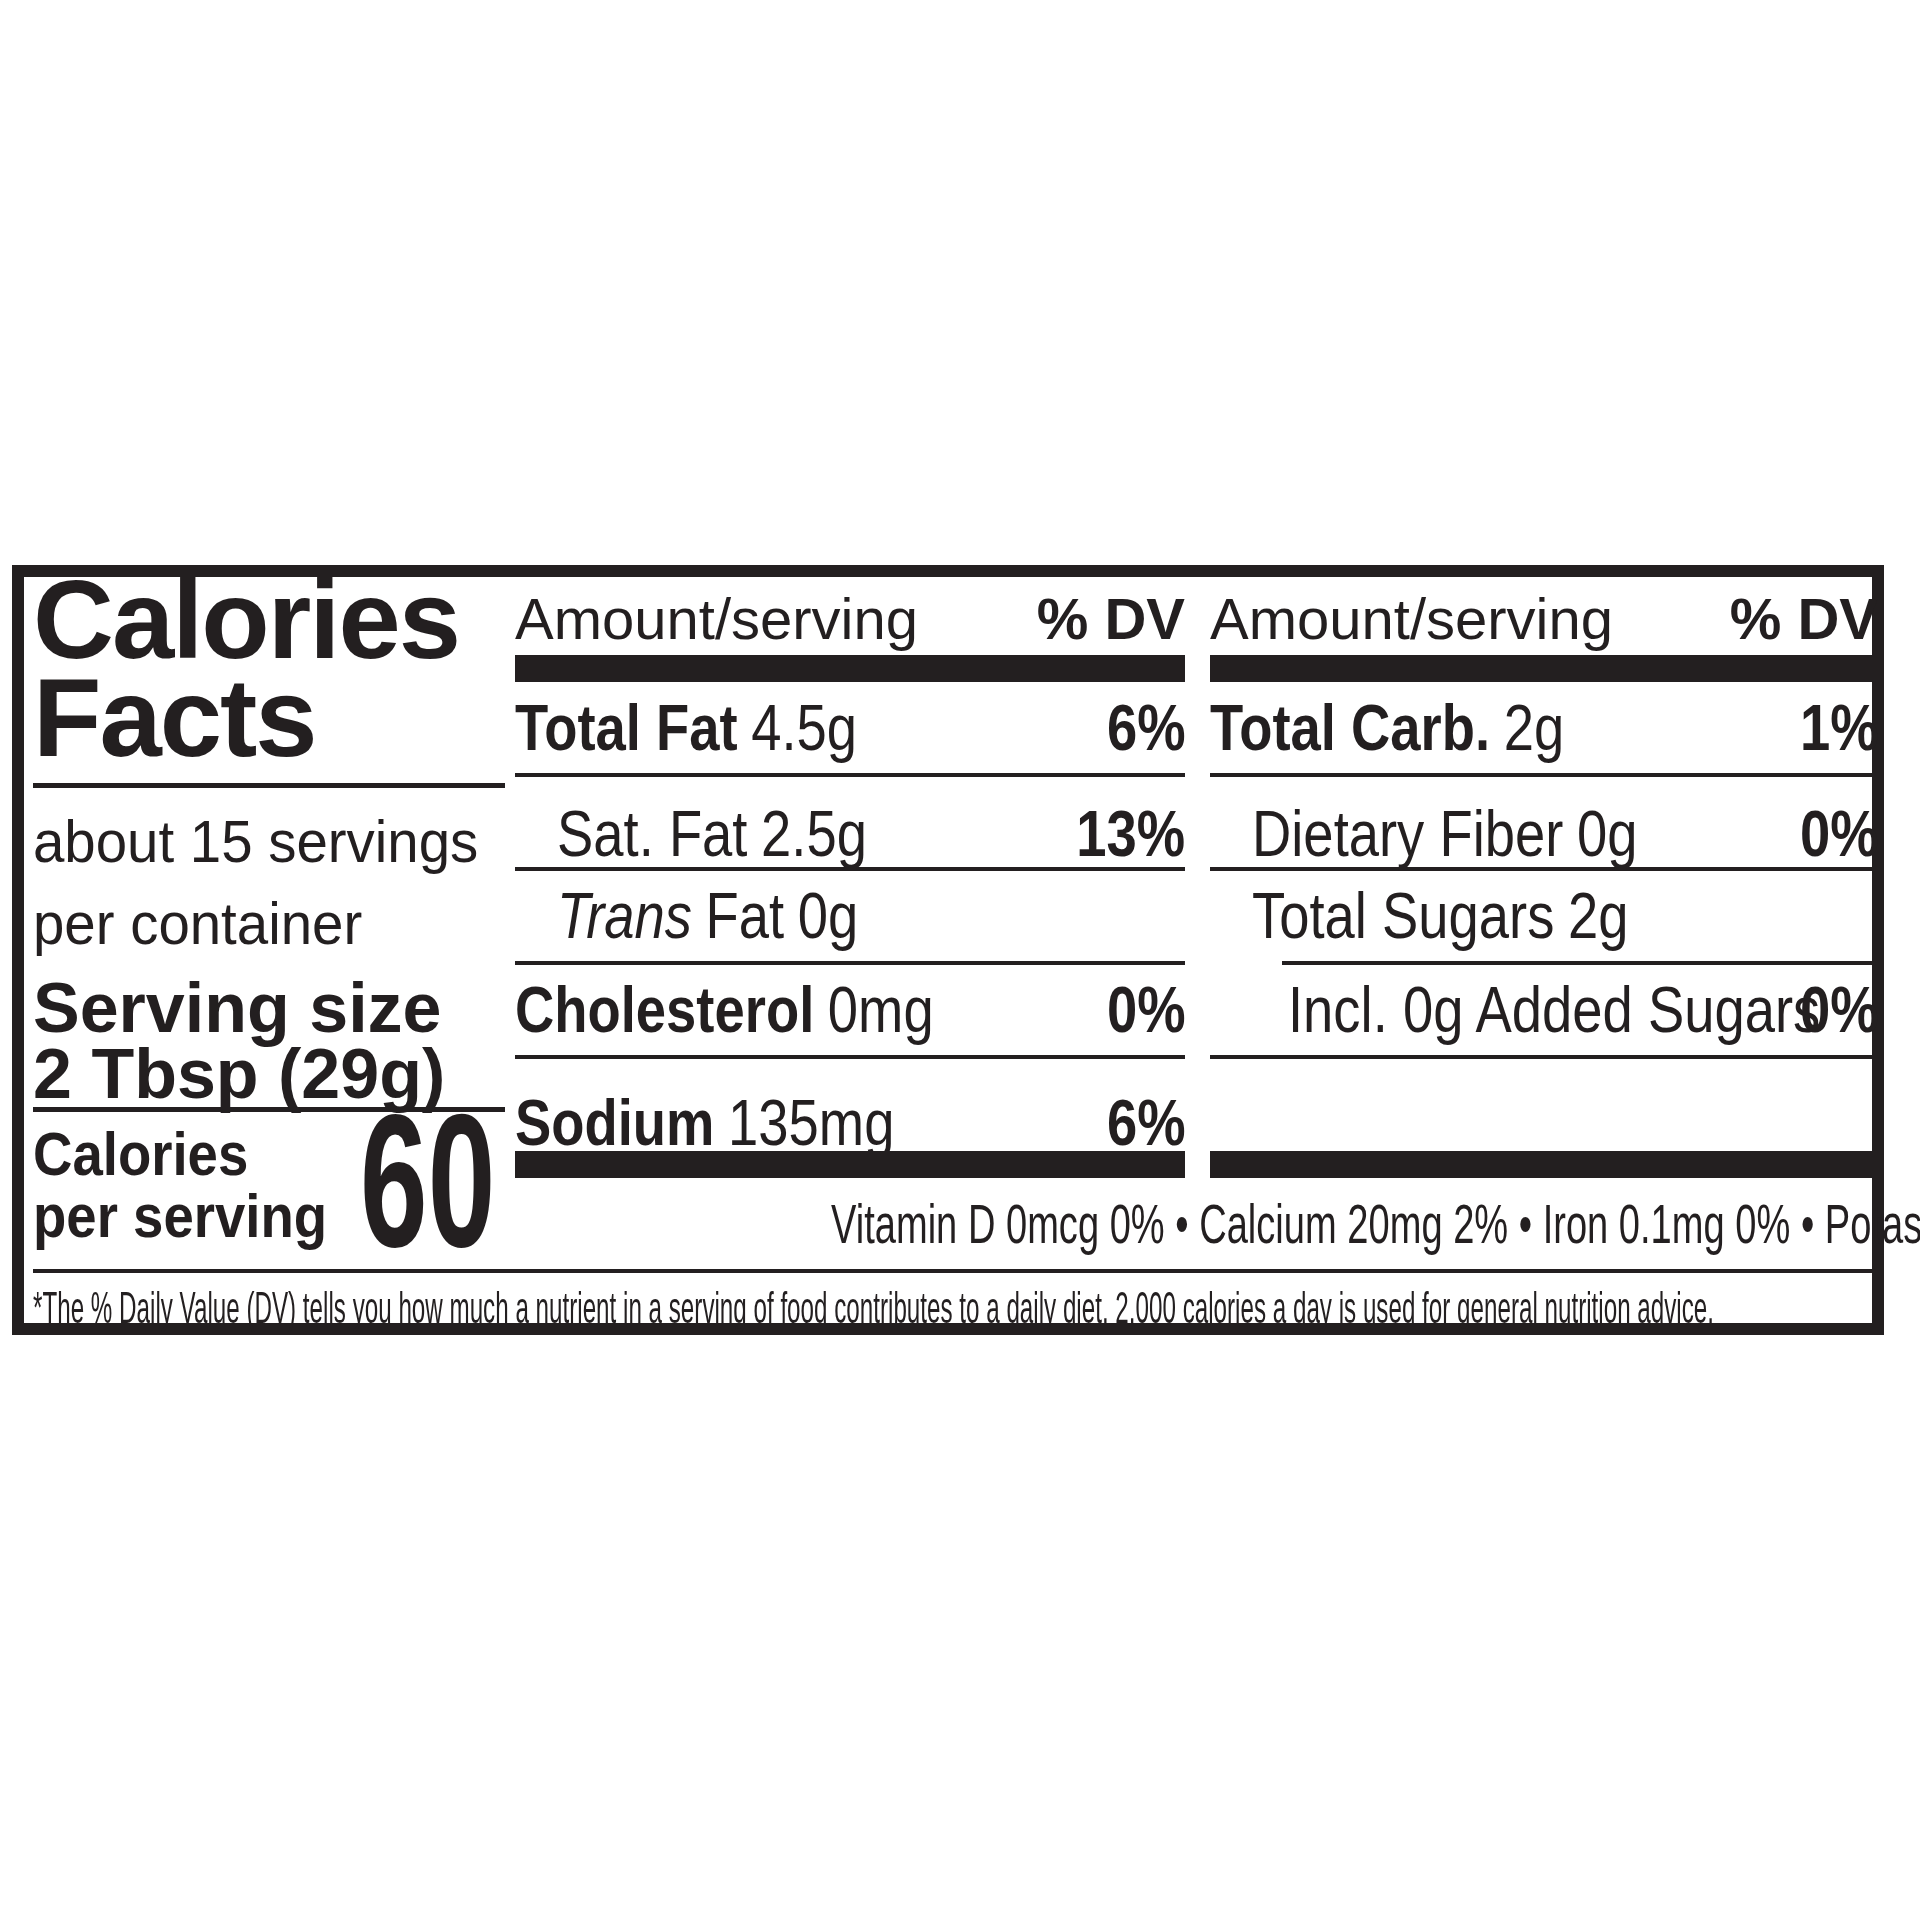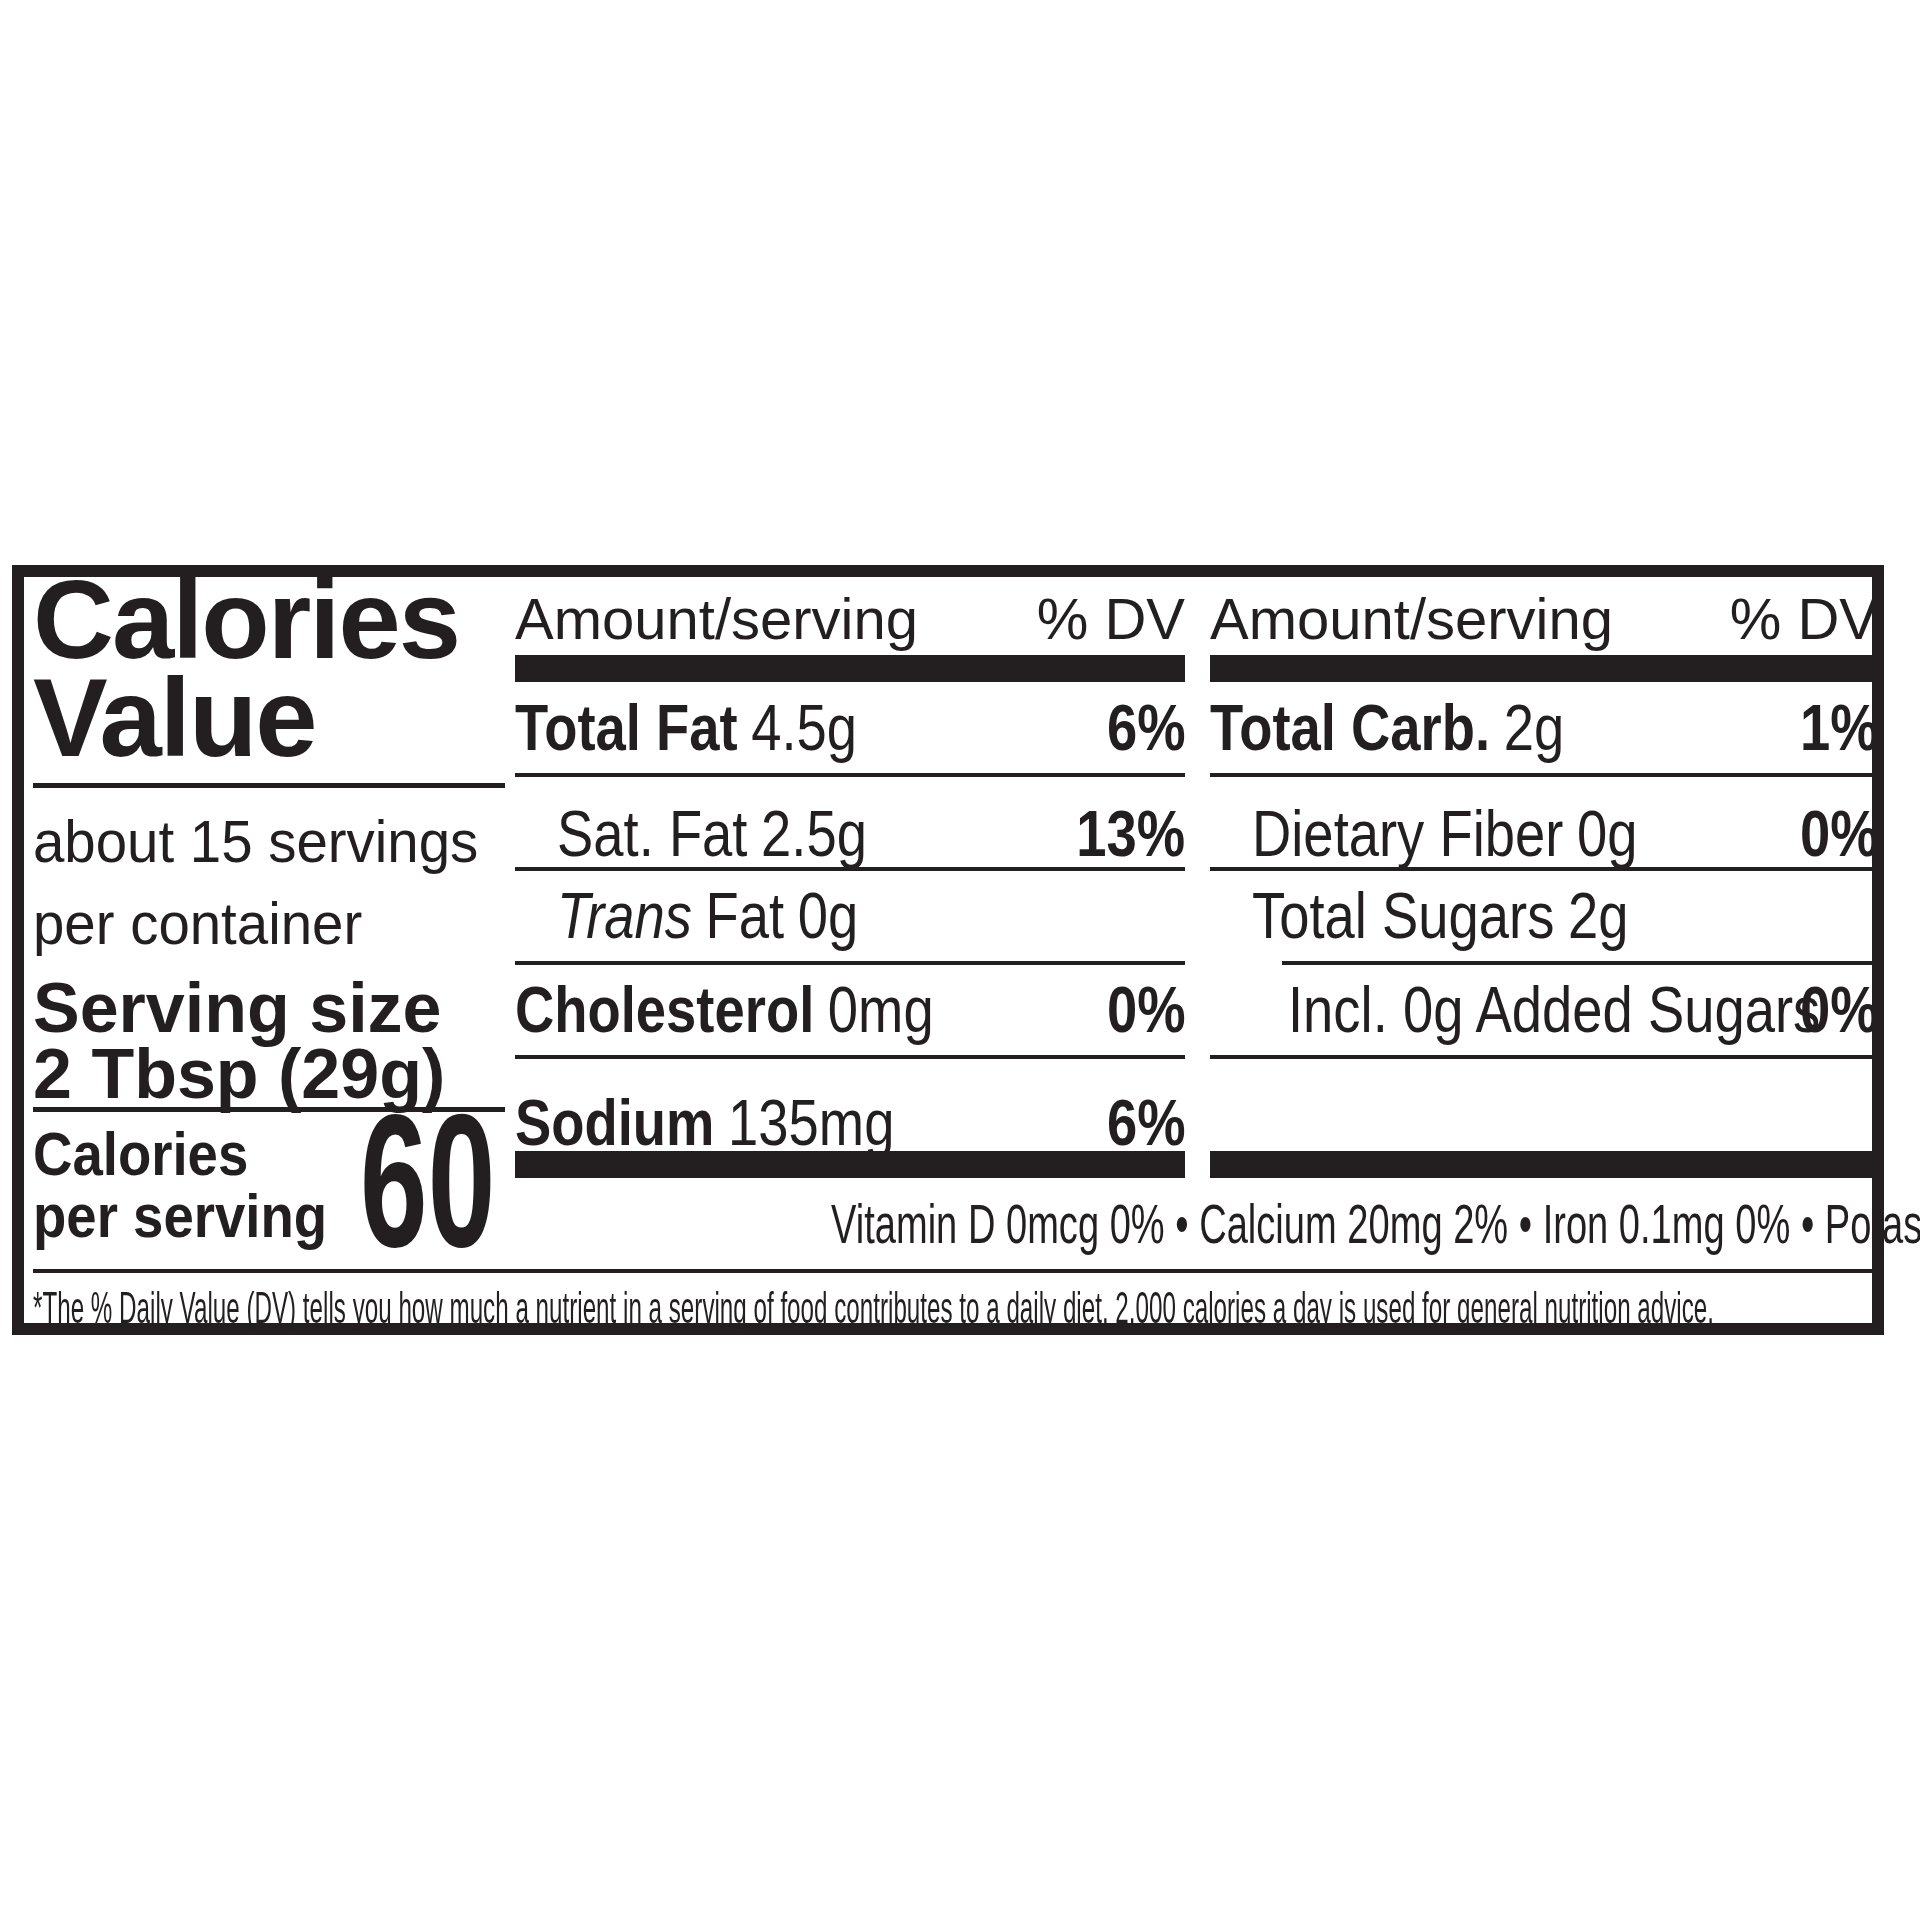--- a/index.html
+++ b/index.html
@@ -33,21 +33,21 @@
   .cal-2{ top:608px; }
   .cal-value{ position:absolute; right:10px; top:528px; height:150px; display:flex; align-items:center;
               font-weight:bold; font-size:190px; transform:scaleX(.64); transform-origin:right center; }
 
   
   .col{ position:absolute; top:0; height:770px; }
   .col-1{ left:491px; width:670px; }
   .col-2{ left:1186px; width:668px; }
   .col-header{ position:absolute; top:10px; left:0; width:100%; height:64px; }
   .col-header .hdr-amt{ position:absolute; left:0; top:0; line-height:64px; font-weight:normal; font-size:58px; white-space:nowrap; }
-  .col-header .hdr-dv{ position:absolute; right:0; top:0; line-height:64px; font-weight:normal; font-size:58px; white-space:nowrap; }
+  .col-header .hdr-dv{ position:absolute; right:0; top:0; line-height:64px; font-weight:bold; font-size:58px; white-space:nowrap; }
   .bar{ position:absolute; left:0; width:100%; height:27px; background:var(--ink); }
   .bar-top{ top:78px; }
   .bar-bottom{ top:574px; }
   .hr{ position:absolute; left:0; width:100%; height:4px; background:var(--ink); }
   .hr-1{ top:196px; } .hr-2{ top:290px; } .hr-3{ top:384px; } .hr-4{ top:478px; }
   .hr-indent{ left:72px; width:596px; }
   .amt-row{ position:absolute; left:0; width:100%; height:90px; }
   .row-1{ top:106px; } .row-2{ top:212px; } .row-3{ top:294px; } .row-4{ top:388px; } .row-5{ top:501px; }
   .amt-row .lft{ position:absolute; left:0; top:0; height:90px; line-height:90px; font-size:64px;
                  transform:scaleX(.85); transform-origin:left center; white-space:nowrap; }
@@ -67,21 +67,21 @@
              transform:scaleX(.55); transform-origin:left center; }
 </style>
 </head>
 <body>
 
 <div class="canvas">
   <div class="label">
 
     <div class="left-panel">
       <div class="nf-title-line nf-title-l1">Calories</div>
-      <div class="nf-title-line nf-title-l2">Value</div>
+      <div class="nf-title-line nf-title-l2">Facts</div>
       <div class="rule rule-title"></div>
       <div class="servings-line servings-1">about 15 servings</div>
       <div class="servings-line servings-2">per container</div>
       <div class="ss-line ss-label">Serving size</div>
       <div class="ss-line ss-value">2 Tbsp (29g)</div>
       <div class="rule rule-serving"></div>
       <div class="cal-line cal-1">Calories</div>
       <div class="cal-line cal-2">per serving</div>
       <div class="cal-value">60</div>
     </div>

